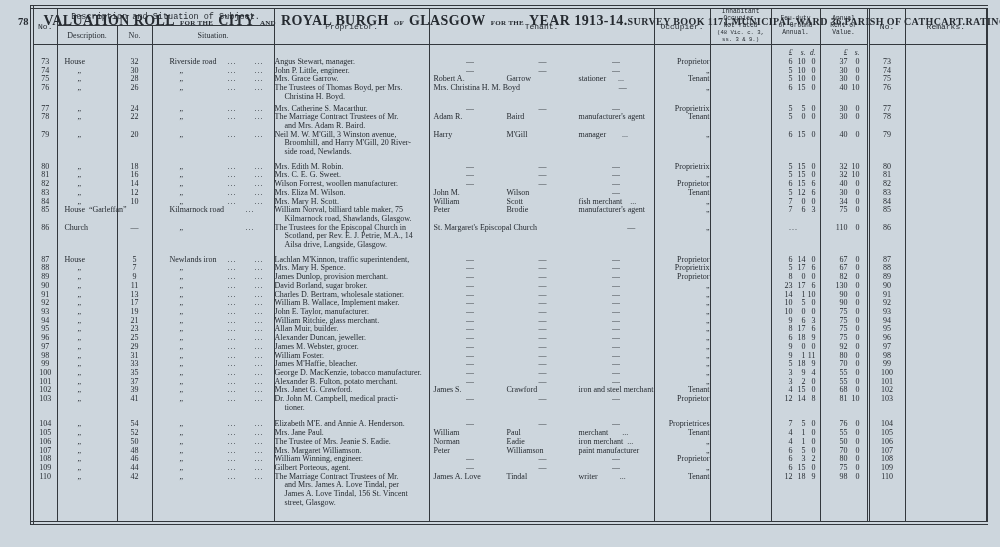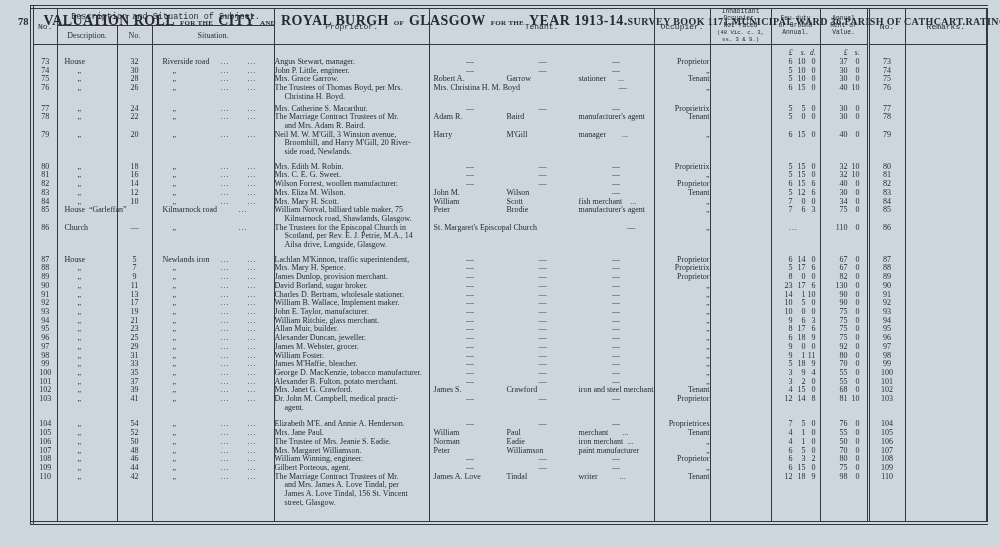--- a/index.html
+++ b/index.html
@@ -42,21 +42,21 @@
 
   tbody{font-size:8px;line-height:8.7px;}
   tbody td{white-space:pre;}
   tr.money td{height:13px;vertical-align:bottom;font-style:italic;font-size:7.5px;}
   tr.filler td{height:14px;}
 
   .c-no1,.c-dno,.c-no2{text-align:center;}
   .c-desc{padding-left:7px;}
   .c-desc.dit{padding-left:20px;}
   .c-sit .in{display:flex;padding-left:10px;}
-  .sname{display:inline-block;width:58px;white-space:pre;}
+  .sname{display:inline-block;width:58px;white-space:pre;margin-left:7px;}
   .sname.dit{padding-left:10px;width:48px;}
   .sdots{letter-spacing:1px;white-space:pre;}
   .c-prop .in{white-space:pre;padding-left:10px;text-indent:-10px;padding-right:2px;}
   .c-ten .in{display:flex;padding-left:4px;}
   .t1{flex:0 0 73px;white-space:pre;}
   .t2{flex:0 0 72px;white-space:pre;}
   .t3{flex:1 1 auto;white-space:pre;}
   .t1.dash,.t2.dash,.t3.dash{text-align:center;}
   .c-occ{text-align:right;}
   .c-feu .in{display:flex;justify-content:flex-end;padding-right:4px;}
@@ -584,21 +584,21 @@
       <td class="bl c-val"><span class="in"><span class="v v0">68</span><span class="v v1">0</span></span></td>
       <td class="bl2 c-no2">102</td>
       <td class="bl c-rem"></td>
     </tr>
         <tr>
       <td class="c-no1">103</td>
       <td class="bl c-desc dit">„</td>
       <td class="bl c-dno">41</td>
       <td class="bl c-sit"><span class="in"><span class="sname dit">„</span><span class="sdots">...      ...</span></span></td>
       <td class="bl c-prop"><div class="in">Dr. John M. Campbell, medical practi-
-agent.</div></td>
+tioner.</div></td>
       <td class="bl c-ten"><span class="in"><span class="t1 dash">—</span><span class="t2 dash">—</span><span class="t3 dash">—</span></span></td>
       <td class="bl c-occ">Proprietor</td>
       <td class="bl"></td>
       <td class="bl c-feu"><span class="in"><span class="m m0">12</span><span class="m m1">14</span><span class="m m2">8</span></span></td>
       <td class="bl c-val"><span class="in"><span class="v v0">81</span><span class="v v1">10</span></span></td>
       <td class="bl2 c-no2">103</td>
       <td class="bl c-rem"></td>
     </tr>
         <tr>
       <td class="c-no1" style="padding-top: 8px;">104</td>

